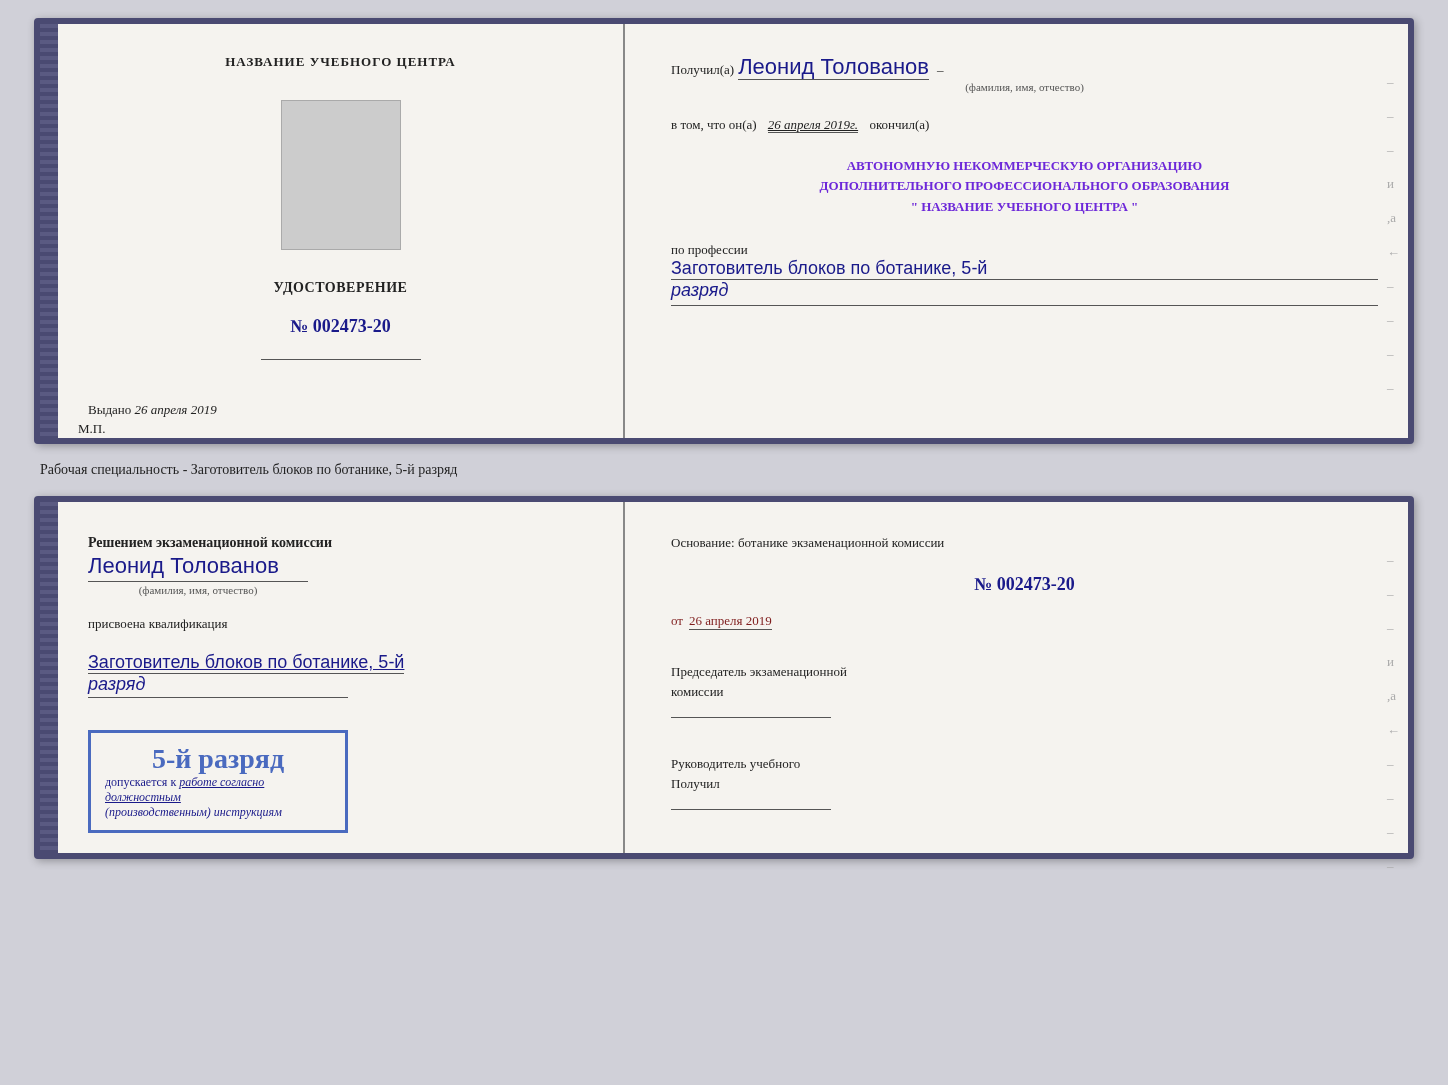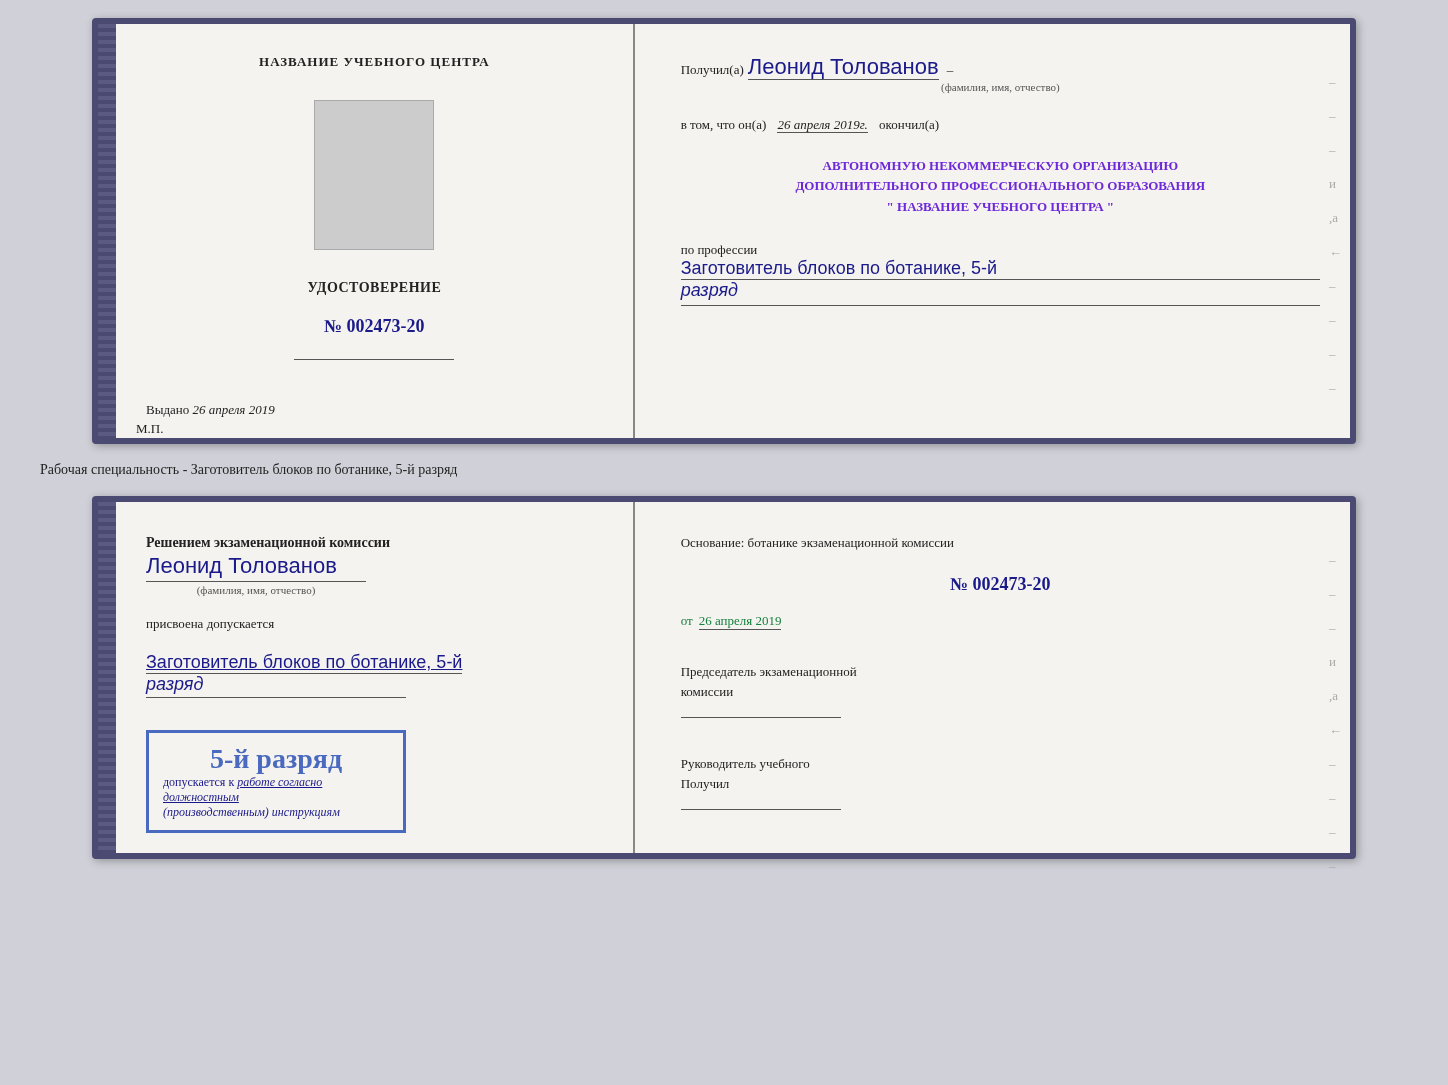--- a/index.html
+++ b/index.html
@@ -12,21 +12,21 @@
       flex-direction: column;
       align-items: center;
       padding: 18px 30px;
       gap: 18px;
     }
 
     .document-card {
       background: #f5f3ef;
       border: 6px solid #4a4a72;
       border-radius: 4px;
-      width: 1264px;
+      width: 1380px;
       display: flex;
       flex-direction: row;
       position: relative;
       box-shadow: 2px 2px 8px rgba(0,0,0,0.3);
     }
 
     .doc-spine {
       width: 18px;
       background: repeating-linear-gradient(
         180deg,
@@ -227,21 +227,21 @@
 
     .proto-number {
       font-size: 18px;
       font-weight: bold;
       color: #1a1a8a;
       text-align: center;
     }
 
     .ot-date {
       font-size: 13px;
-      color: #15803d;
+      color: #7f1d1d;
     }
 
     .chairman-text {
       font-size: 13px;
       color: #222;
       line-height: 1.5;
     }
 
     .right-side-lines {
       position: absolute;
@@ -285,21 +285,21 @@
 
     <div style="margin-top:10px;">
       <span class="body-text">Получил(а)</span>
       <span class="recipient-name">Леонид Толованов</span>
       &nbsp;<span class="body-text">–</span>
       <div class="fio-label">(фамилия, имя, отчество)</div>
     </div>
 
     <div class="body-text" style="margin-top:8px;">
       <span>в том, что он(а)</span>
-      <span class="date-italic" style="margin: 0 8px; border-bottom:1px solid #555;">26 апреля 2019г.</span>
+      <span class="date-italic" style="margin: 0 8px; border-bottom:1px solid #555;text-decoration:underline;">26 апреля 2019г.</span>
       <span>окончил(а)</span>
     </div>
 
     <div class="org-text" style="margin-top:6px;">
       <div>АВТОНОМНУЮ НЕКОММЕРЧЕСКУЮ ОРГАНИЗАЦИЮ</div>
       <div>ДОПОЛНИТЕЛЬНОГО ПРОФЕССИОНАЛЬНОГО ОБРАЗОВАНИЯ</div>
       <div>" НАЗВАНИЕ УЧЕБНОГО ЦЕНТРА "</div>
     </div>
 
     <div style="margin-top:10px;">
@@ -332,21 +332,21 @@
 
   <div class="doc-left" style="align-items:flex-start;">
 
     <div>
       <div class="komissia-label">Решением экзаменационной комиссии</div>
       <div class="komissia-name">Леонид Толованов</div>
       <div class="signature-line" style="width:220px;"></div>
       <div class="fio-label" style="width:220px;">(фамилия, имя, отчество)</div>
     </div>
 
-    <div class="prisvoena-text">присвоена допускается</div>
+    <div class="prisvoena-text">присвоена квалификация</div>
 
     <div>
       <div class="kvali-text">Заготовитель блоков по ботанике, 5-й</div>
       <div class="razryad-value" style="text-decoration:none; color:#1a1a8a; font-family:'Comic Sans MS',cursive,sans-serif; font-size:18px;">разряд</div>
       <div class="signature-line" style="width:260px;"></div>
     </div>
 
     <div class="stamp-box">
       <div class="stamp-rank">5-й разряд</div>
       <div style="font-size:12px; color:#1a1a8a;">

